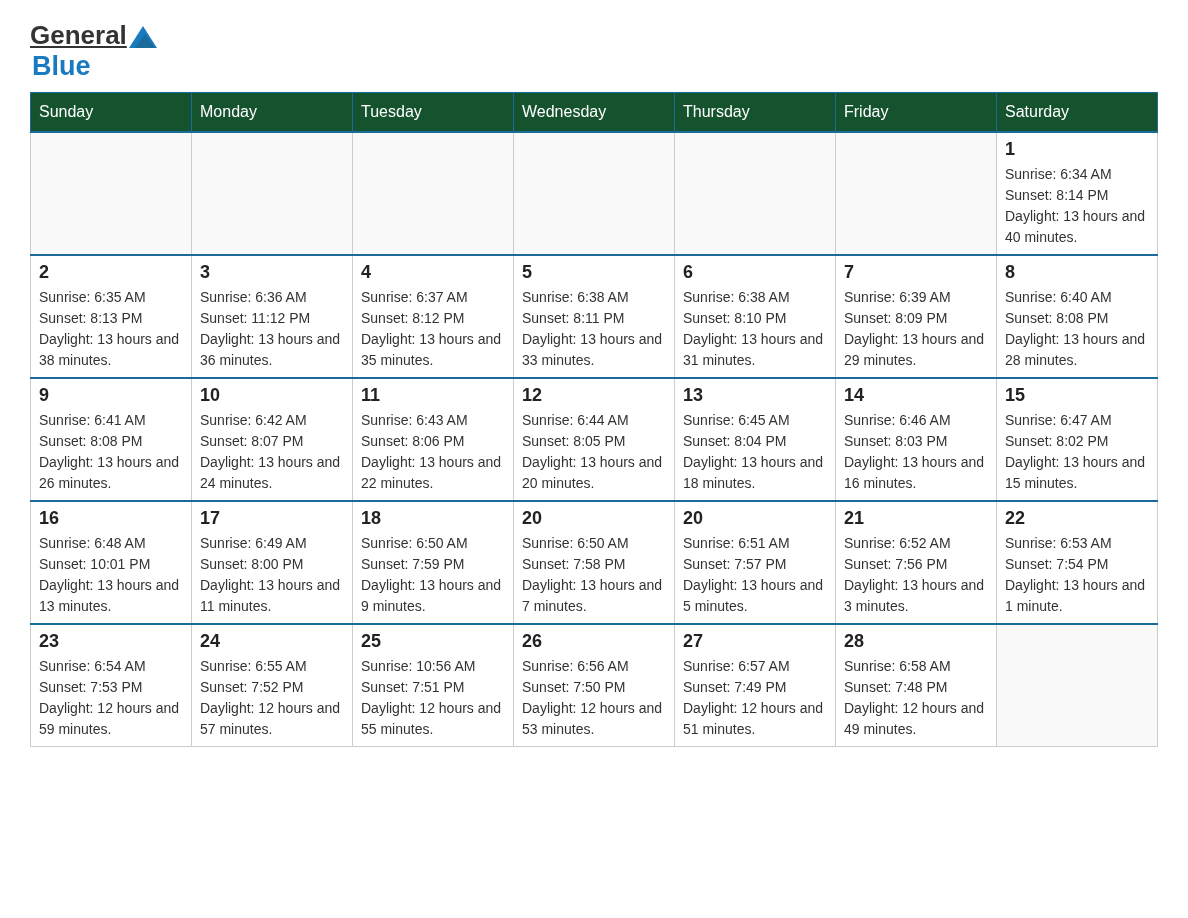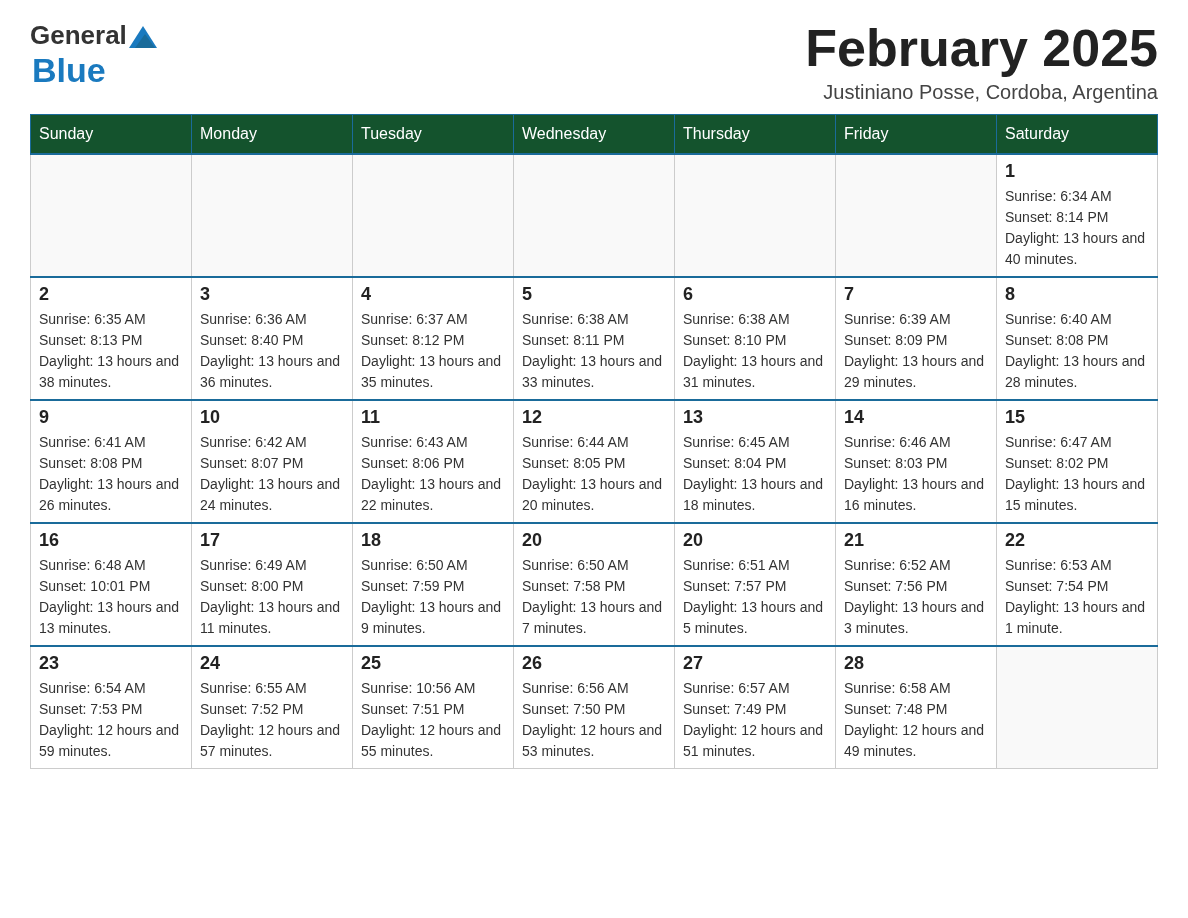--- a/index.html
+++ b/index.html
@@ -13,20 +13,21 @@
     .header {
       display: flex;
       justify-content: space-between;
       align-items: flex-start;
       margin-bottom: 10px;
     }
     .logo-text-general {
       font-size: 26px;
       font-weight: bold;
       color: #333;
+      text-decoration: underline;
     }
     .logo-icon {
       width: 28px;
       height: 28px;
       margin-left: 2px;
       margin-top: -4px;
     }
     .title-block {
       text-align: right;
     }
@@ -88,44 +89,40 @@
     .logo-wrapper {
       display: flex;
       flex-direction: column;
       align-items: flex-start;
     }
     .logo-line1 {
       display: flex;
       align-items: center;
     }
     .logo-line2 {
-      font-size: 34px;
+      font-size: 27px;
       font-weight: bold;
       color: #1a7abf;
       margin-left: 2px;
     }
   </style>
 </head>
 <body>
 
 <div class="header">
   <div class="logo-wrapper">
     <div class="logo-line1">
       <span class="logo-text-general">General</span>
       <svg class="logo-icon" viewBox="0 0 28 28" xmlns="http://www.w3.org/2000/svg">
         <polygon points="0,28 14,6 28,28" fill="#1a7abf"></polygon>
         <polygon points="10,28 20,14 30,28" fill="#1a6b9a" transform="translate(-4, 0)"></polygon>
       </svg>
     </div>
     <div class="logo-line2">Blue</div>
   </div>
-  <div class="title-block">
-    <h1>February 2025</h1>
-    <h2>Justiniano Posse, Cordoba, Argentina</h2>
-  </div>
 </div>
 
 <table class="calendar">
   <thead>
     <tr>
 
     <th>Sunday</th>
         <th>Monday</th>
         <th>Tuesday</th>
         <th>Wednesday</th>
@@ -153,21 +150,21 @@
       <tr>
         <td>
           <span class="day-number">2</span>
           <div class="day-info">Sunrise: 6:35 AM
 Sunset: 8:13 PM
 Daylight: 13 hours and 38 minutes.</div>
         </td>
         <td>
           <span class="day-number">3</span>
           <div class="day-info">Sunrise: 6:36 AM
-Sunset: 8:40 PM
+Sunset: 11:12 PM
 Daylight: 13 hours and 36 minutes.</div>
         </td>
         <td>
           <span class="day-number">4</span>
           <div class="day-info">Sunrise: 6:37 AM
 Sunset: 8:12 PM
 Daylight: 13 hours and 35 minutes.</div>
         </td>
         <td>
           <span class="day-number">5</span>

